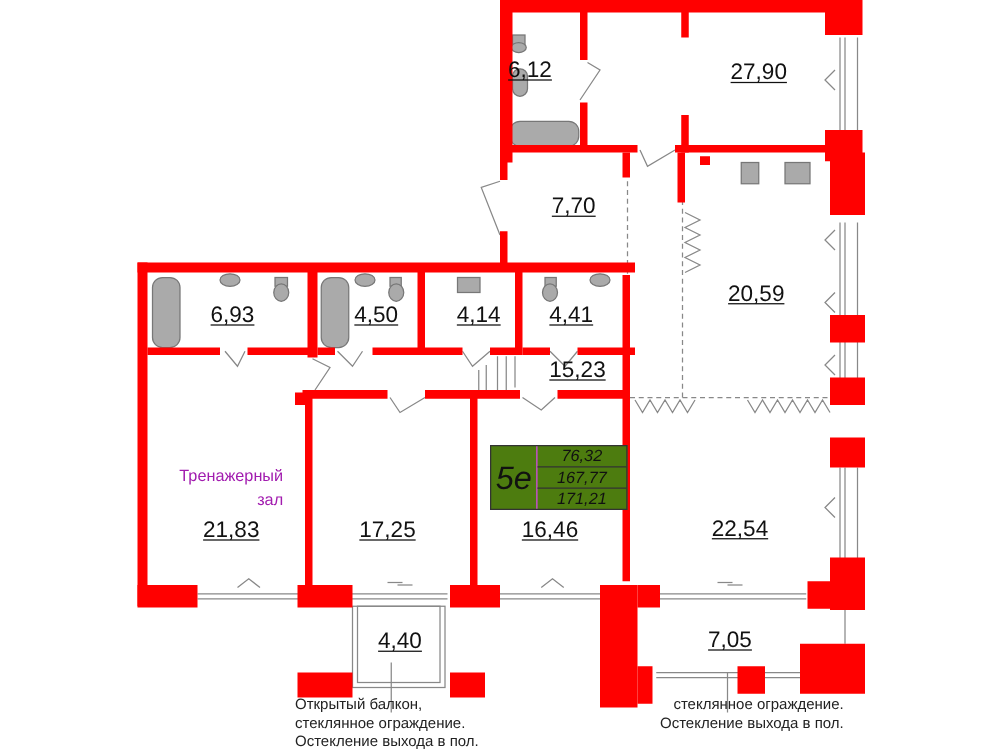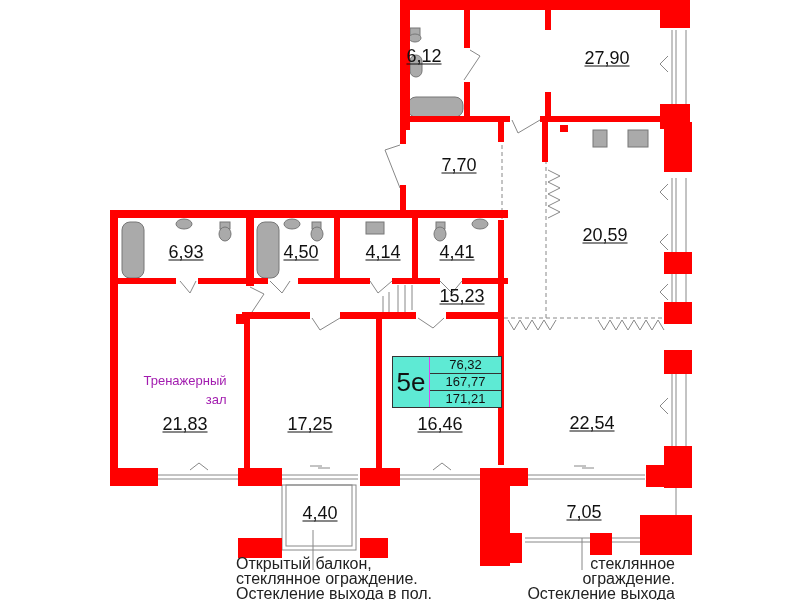--- a/index.html
+++ b/index.html
@@ -1,21 +1,21 @@
 <!DOCTYPE html>
 <html><head>
 <meta charset="utf-8">
 <style>
   html,body{margin:0;padding:0;background:#ffffff;}
   body{width:800px;height:600px;position:relative;overflow:hidden;font-family:"Liberation Sans",sans-serif;}
   #plan{position:absolute;left:0;top:0;width:800px;height:600px;}
   .lbl{position:absolute;font-size:18px;color:#111;text-decoration:underline;text-underline-offset:2px;transform:translate(-50%,-50%);white-space:nowrap;}
   .name{position:absolute;font-size:13px;color:#a21caf;text-align:right;transform:translate(-50%,-50%);line-height:19px;}
-  .note{position:absolute;font-size:16px;color:#222;line-height:15px;}
-  #badge{position:absolute;left:392px;top:356px;width:108px;height:50px;border:1px solid #333;background:#5eead4;display:flex;}
+  .note{position:absolute;font-size:12px;color:#222;line-height:15px;}
+  #badge{position:absolute;left:392px;top:356px;width:108px;height:50px;border:1px solid #333;background:#4d7c0f;display:flex;font-style:italic;}
   #badge .type{width:36px;font-size:26px;display:flex;align-items:center;justify-content:center;color:#111;}
   #badge .vals{flex:1;border-left:1px solid #d946ef;display:flex;flex-direction:column;}
   #badge .vals div{flex:1;font-size:13px;text-align:center;line-height:16px;border-bottom:1px solid #333;color:#111;}
   #badge .vals div:last-child{border-bottom:none;}
 </style>
 </head>
 <body>
 
 <div id="plan">
 <svg width="800" height="600" viewBox="0 0 800 600">

